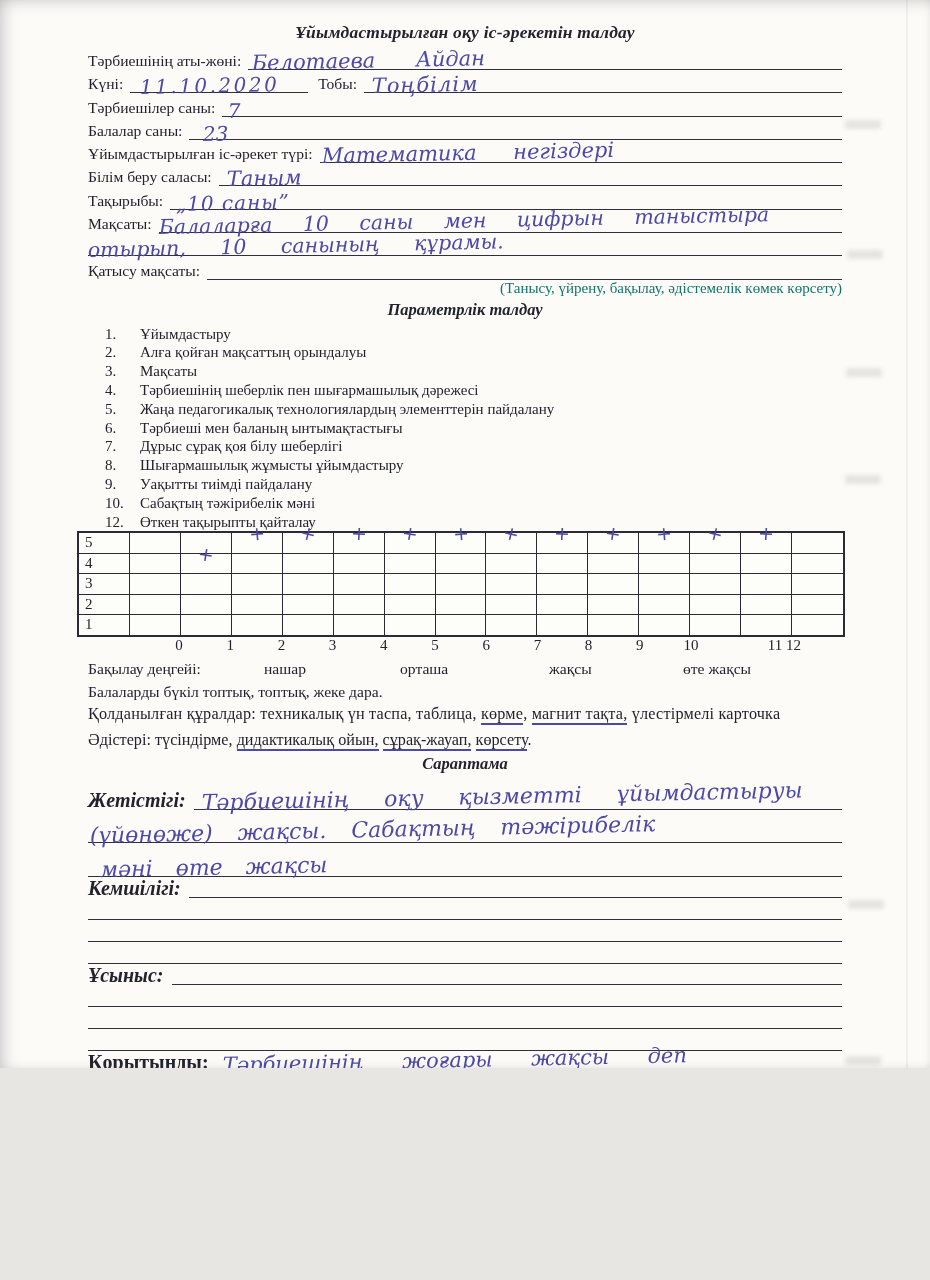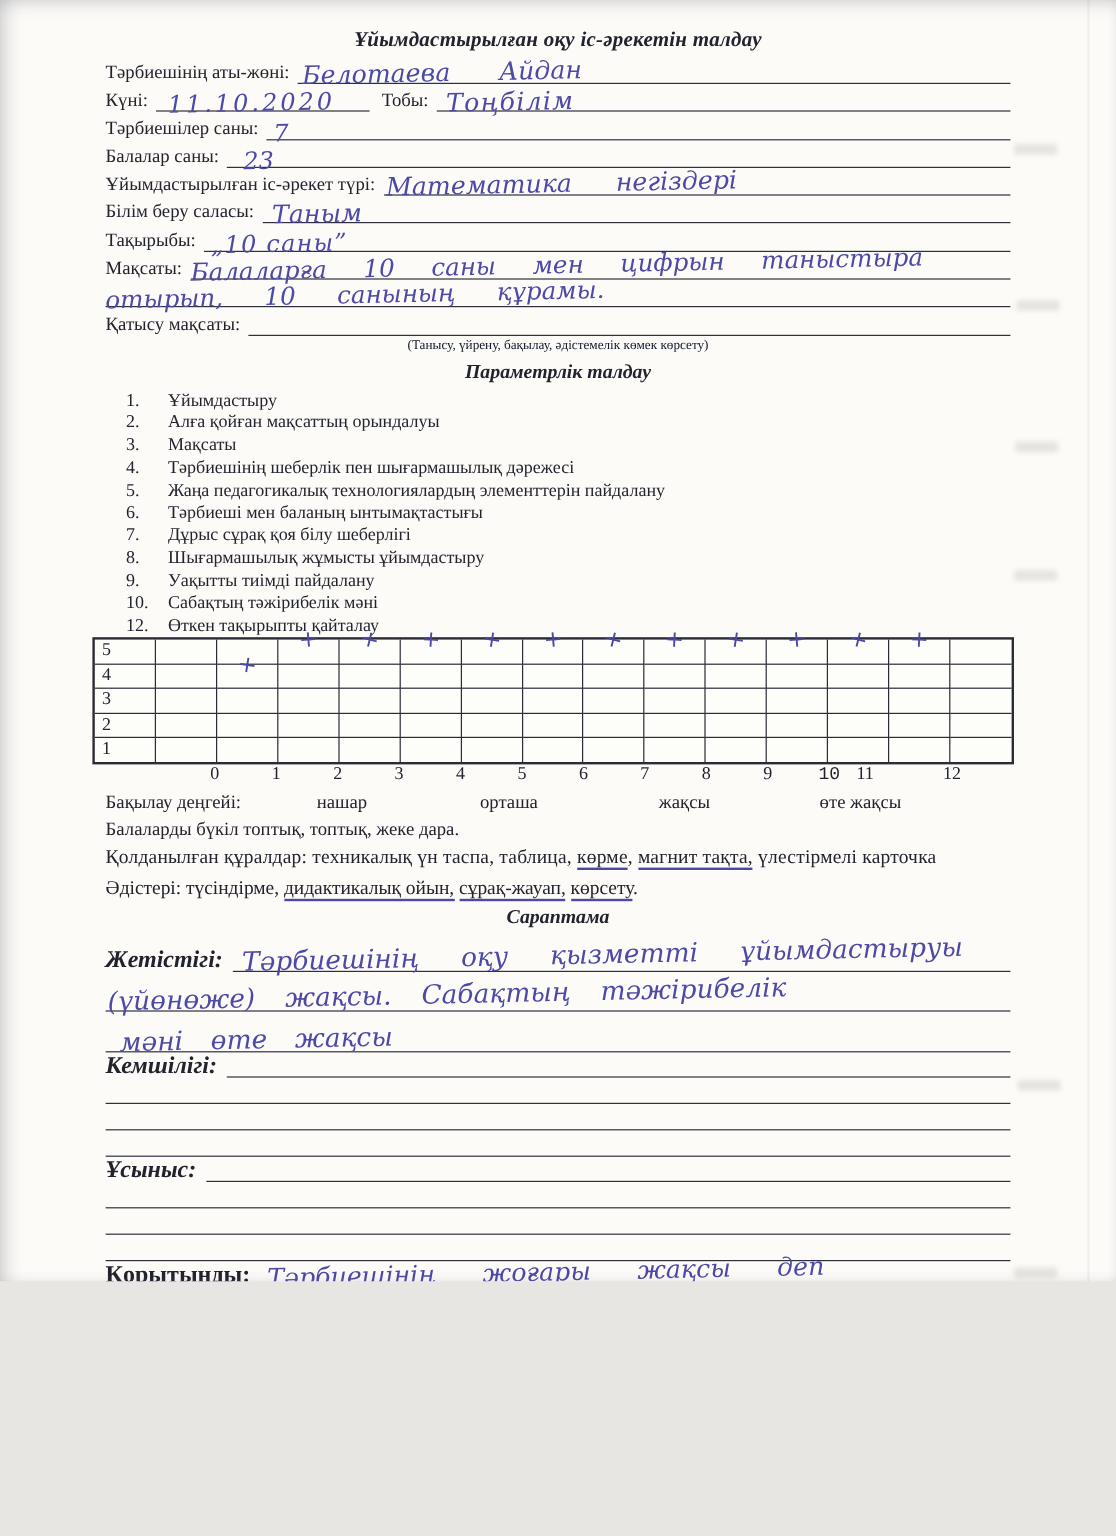--- a/index.html
+++ b/index.html
@@ -19,21 +19,21 @@
 
   .frow{display:flex;align-items:flex-end;height:23.3px;position:relative;}
   .frow.first{height:22px;}
   .lbl{font-size:15.6px;white-space:nowrap;padding-right:7px;line-height:19px;}
   .uline{flex:1;border-bottom:1.4px solid #30303d;position:relative;height:100%;}
   .hw{position:absolute;bottom:-5px;white-space:nowrap;font-family:"DejaVu Serif",serif;
       font-style:italic;color:#4c49a7;font-size:20px;line-height:1;
       transform:rotate(-1.2deg);transform-origin:left bottom;}
   .hw-big{font-size:22px;}
 
-  .note{text-align:center;font-size:11px;height:17px;line-height:17px;color:#0f172a;}
+  .note{text-align:right;font-size:15px;height:17px;line-height:17px;color:#0f766e;}
   .h-param{text-align:center;font-weight:bold;font-style:italic;font-size:16.5px;height:22px;margin-top:3px;}
 
   .plist{margin-top:3px;}
   .li{display:flex;height:18.8px;font-size:15px;line-height:18.8px;}
   .li .num{margin-left:17px;width:35px;}
   .li .txt{flex:1;}
 
   .grid{display:grid;grid-template-columns:51px repeat(14,1fr);grid-auto-rows:20.4px;
         width:768px;margin-left:-11px;border:2px solid #2b2b36;box-sizing:border-box;background:#fdfdfa;}
   .cell{border-right:1.4px solid #2b2b36;border-bottom:1.4px solid #2b2b36;position:relative;}
@@ -308,22 +308,22 @@
         <span style="left: 102px;">0</span>
         <span style="left: 153.2px;">1</span>
         <span style="left: 204.4px;">2</span>
         <span style="left: 255.6px;">3</span>
         <span style="left: 306.8px;">4</span>
         <span style="left: 358px;">5</span>
         <span style="left: 409.2px;">6</span>
         <span style="left: 460.4px;">7</span>
         <span style="left: 511.6px;">8</span>
         <span style="left: 562.8px;">9</span>
-        <span style="left: 614px; font-family: Liberation Mono, monospace;">10</span>
-        <span style="left: 644px;">11</span>
+        <span style="left: 614px;">10</span>
+        <span style="left: 698px;">11</span>
         <span style="left: 716.4px;">12</span>
       </div>
 
     <div class="levels">
       <span>Бақылау деңгейі:</span>
     <span class="lvl" style="left: 176px;">нашар</span><span class="lvl" style="left: 312px;">орташа</span><span class="lvl" style="left: 461px;">жақсы</span><span class="lvl" style="left: 595px;">өте жақсы</span></div>
 
     <div class="bodyline">Балаларды бүкіл топтық, топтық, жеке дара.</div>
 
     <div class="tools"><span>Қолданылған құралдар: техникалық үн таспа, таблица, </span><span class="penline">көрме</span><span>, </span><span class="penline">магнит тақта,</span><span> үлестірмелі карточка</span></div>

